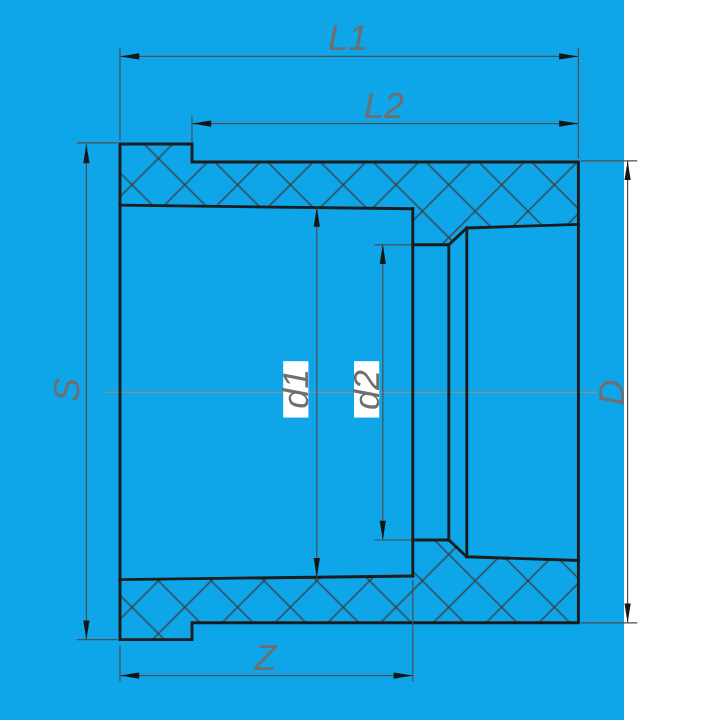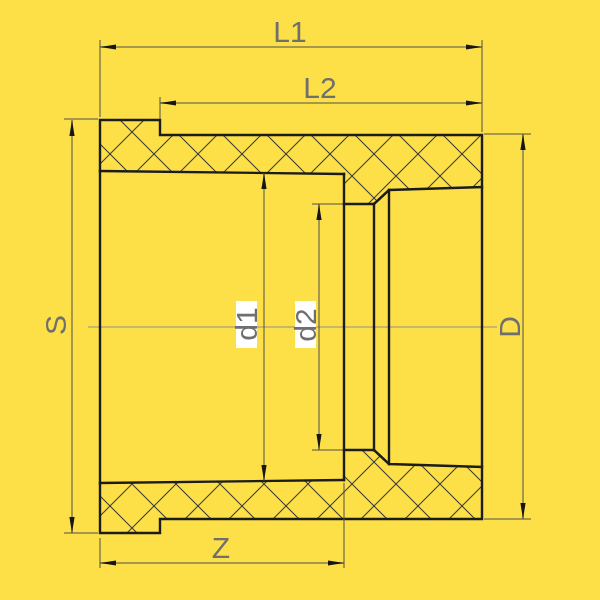--- a/index.html
+++ b/index.html
@@ -4,23 +4,24 @@
 <style>
   html, body {
     margin: 0;
     padding: 0;
     background: #ffffff;
     width: 600px;
     height: 600px;
     overflow: hidden;
   }
   .stage {
-    width: 600px;
+    width: 520px;
     height: 600px;
-    background: #fde047;
+    background: #0ea5e9;
+    font-style: italic;
   }
   svg { display: block; }
   .outline {
     stroke: #1c1c1c;
     stroke-width: 2.4;
     fill: none;
     stroke-linejoin: miter;
     stroke-linecap: square;
   }
   .hatch-fill {

